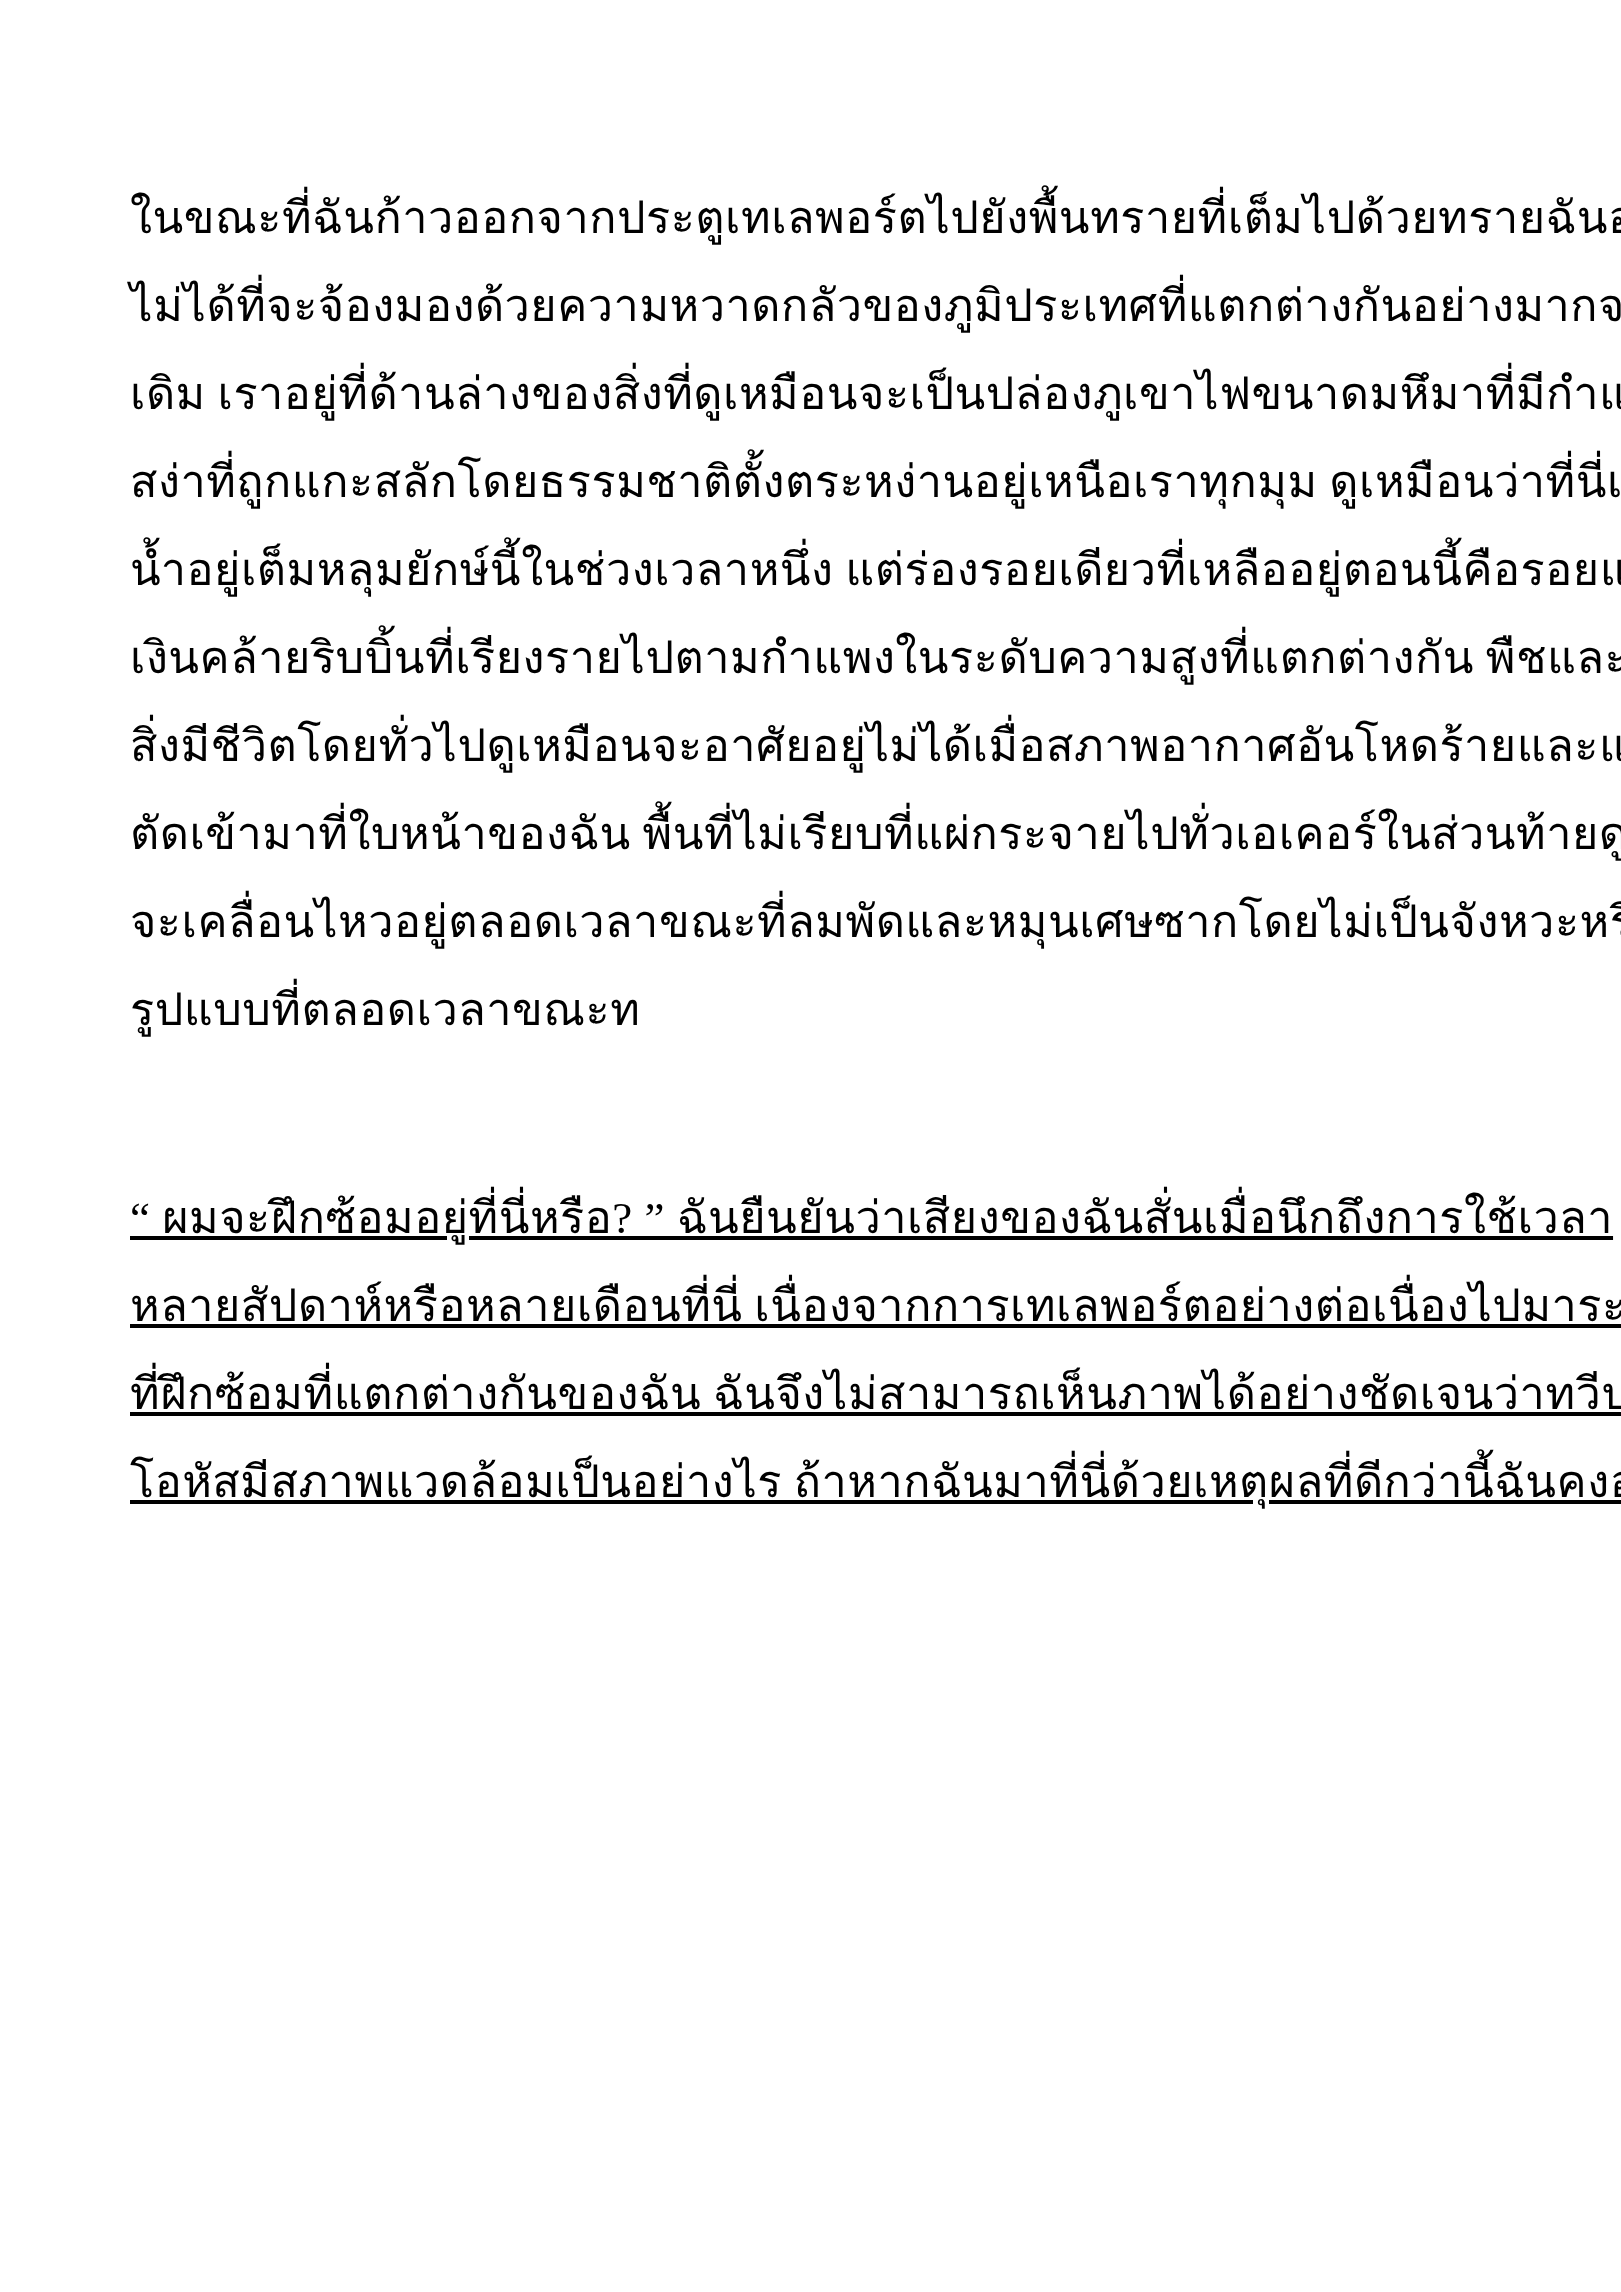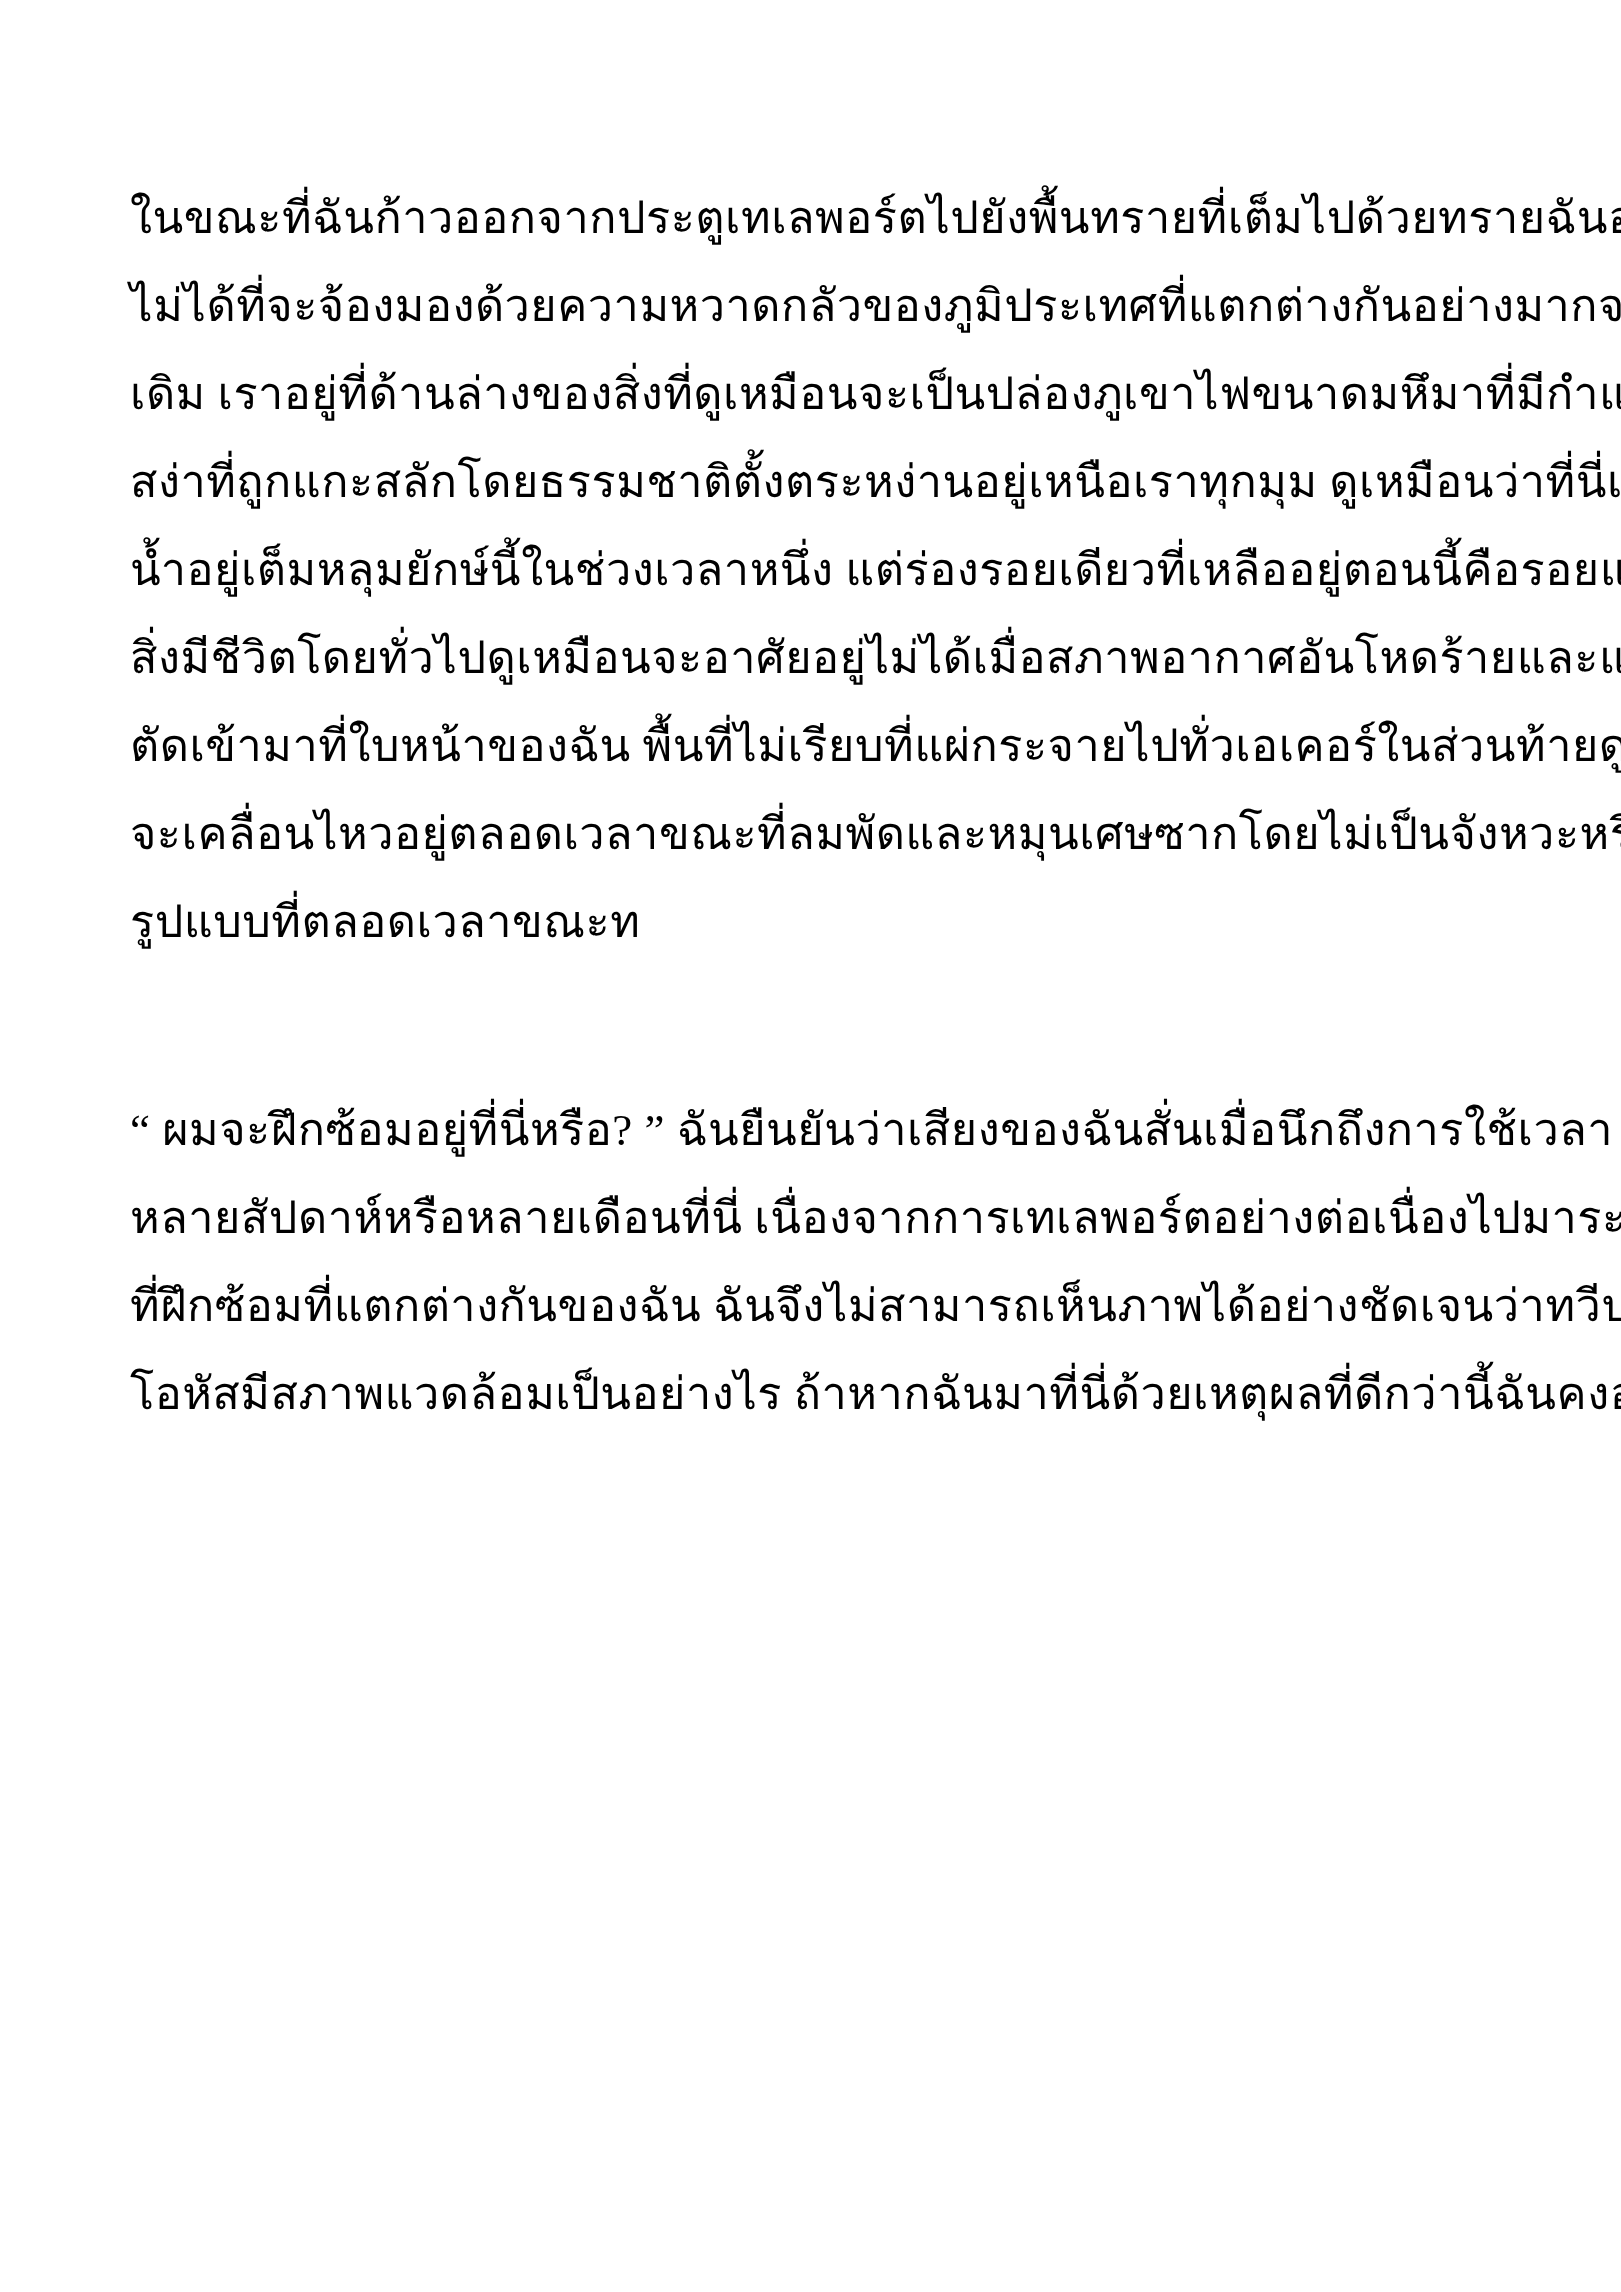--- a/index.html
+++ b/index.html
@@ -21,20 +21,21 @@
     position: absolute;
     top: 174px;
     left: 130px;
     width: 1372px;
   }
   .paragraph {
     margin: 0;
   }
   .paragraph + .paragraph {
     margin-top: 120px;
+    text-decoration: underline;
   }
   .text-line {
     font-size: 45px;
     line-height: 88px;
     height: 88px;
     white-space: nowrap;
     letter-spacing: 0.5px;
   }
 </style>
 </head>
@@ -42,20 +43,21 @@
 
 <div class="page">
   <div class="content">
 
     <div class="paragraph">
       <div class="text-line">ในขณะที่ฉันก้าวออกจากประตูเทเลพอร์ตไปยังพื้นทรายที่เต็มไปด้วยทรายฉันอด</div>
       <div class="text-line">ไม่ได้ที่จะจ้องมองด้วยความหวาดกลัวของภูมิประเทศที่แตกต่างกันอย่างมากจากที่</div>
       <div class="text-line">เดิม เราอยู่ที่ด้านล่างของสิ่งที่ดูเหมือนจะเป็นปล่องภูเขาไฟขนาดมหึมาที่มีกำแพงสูง</div>
       <div class="text-line">สง่าที่ถูกแกะสลักโดยธรรมชาติตั้งตระหง่านอยู่เหนือเราทุกมุม ดูเหมือนว่าที่นี่เคยมี</div>
       <div class="text-line">น้ำอยู่เต็มหลุมยักษ์นี้ในช่วงเวลาหนึ่ง แต่ร่องรอยเดียวที่เหลืออยู่ตอนนี้คือรอยแยกสี</div>
+      <div class="text-line">เงินคล้ายริบบิ้นที่เรียงรายไปตามกำแพงในระดับความสูงที่แตกต่างกัน พืชและ</div>
       <div class="text-line">สิ่งมีชีวิตโดยทั่วไปดูเหมือนจะอาศัยอยู่ไม่ได้เมื่อสภาพอากาศอันโหดร้ายและแห้งแล้ง</div>
       <div class="text-line">ตัดเข้ามาที่ใบหน้าของฉัน พื้นที่ไม่เรียบที่แผ่กระจายไปทั่วเอเคอร์ในส่วนท้ายดูเหมือน</div>
       <div class="text-line">จะเคลื่อนไหวอยู่ตลอดเวลาขณะที่ลมพัดและหมุนเศษซากโดยไม่เป็นจังหวะหรือ</div>
       <div class="text-line">รูปแบบที่ตลอดเวลาขณะท</div>
     </div>
 
     <div class="paragraph">
       <div class="text-line">“ ผมจะฝึกซ้อมอยู่ที่นี่หรือ? ” ฉันยืนยันว่าเสียงของฉันสั่นเมื่อนึกถึงการใช้เวลา</div>
       <div class="text-line">หลายสัปดาห์หรือหลายเดือนที่นี่ เนื่องจากการเทเลพอร์ตอย่างต่อเนื่องไปมาระหว่าง</div>
       <div class="text-line">ที่ฝึกซ้อมที่แตกต่างกันของฉัน ฉันจึงไม่สามารถเห็นภาพได้อย่างชัดเจนว่าทวีปเอเฟ</div>

